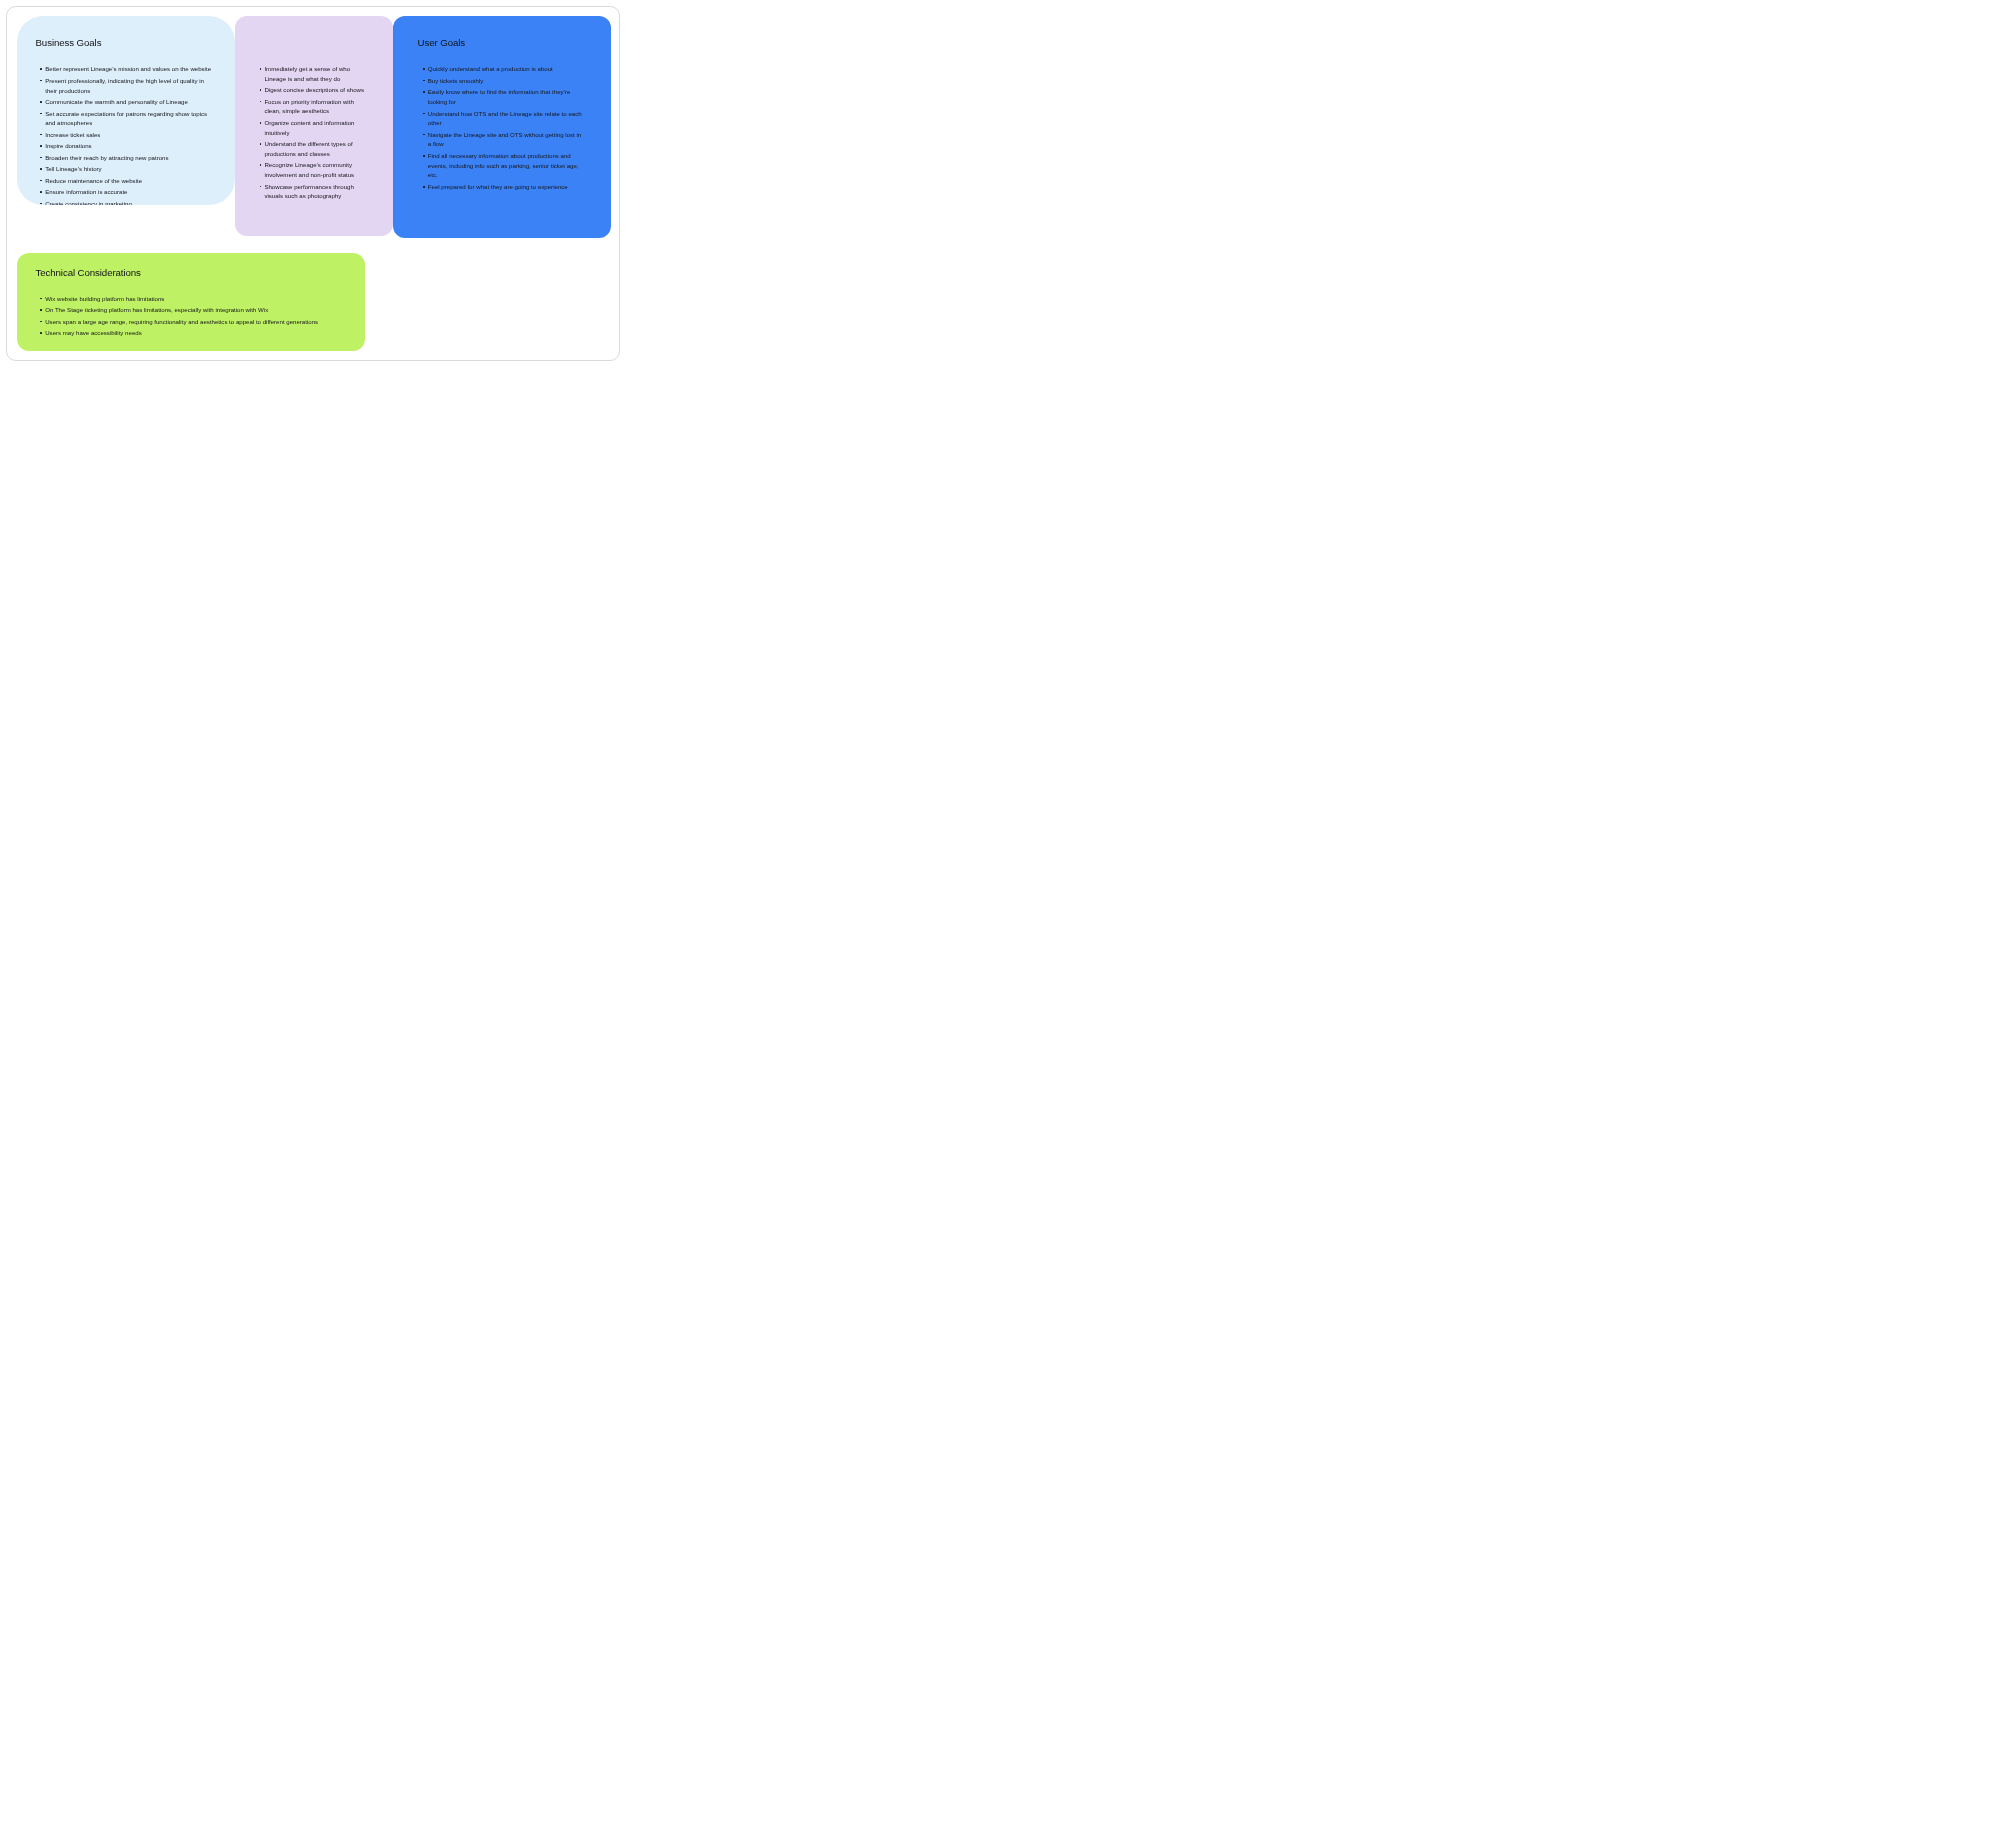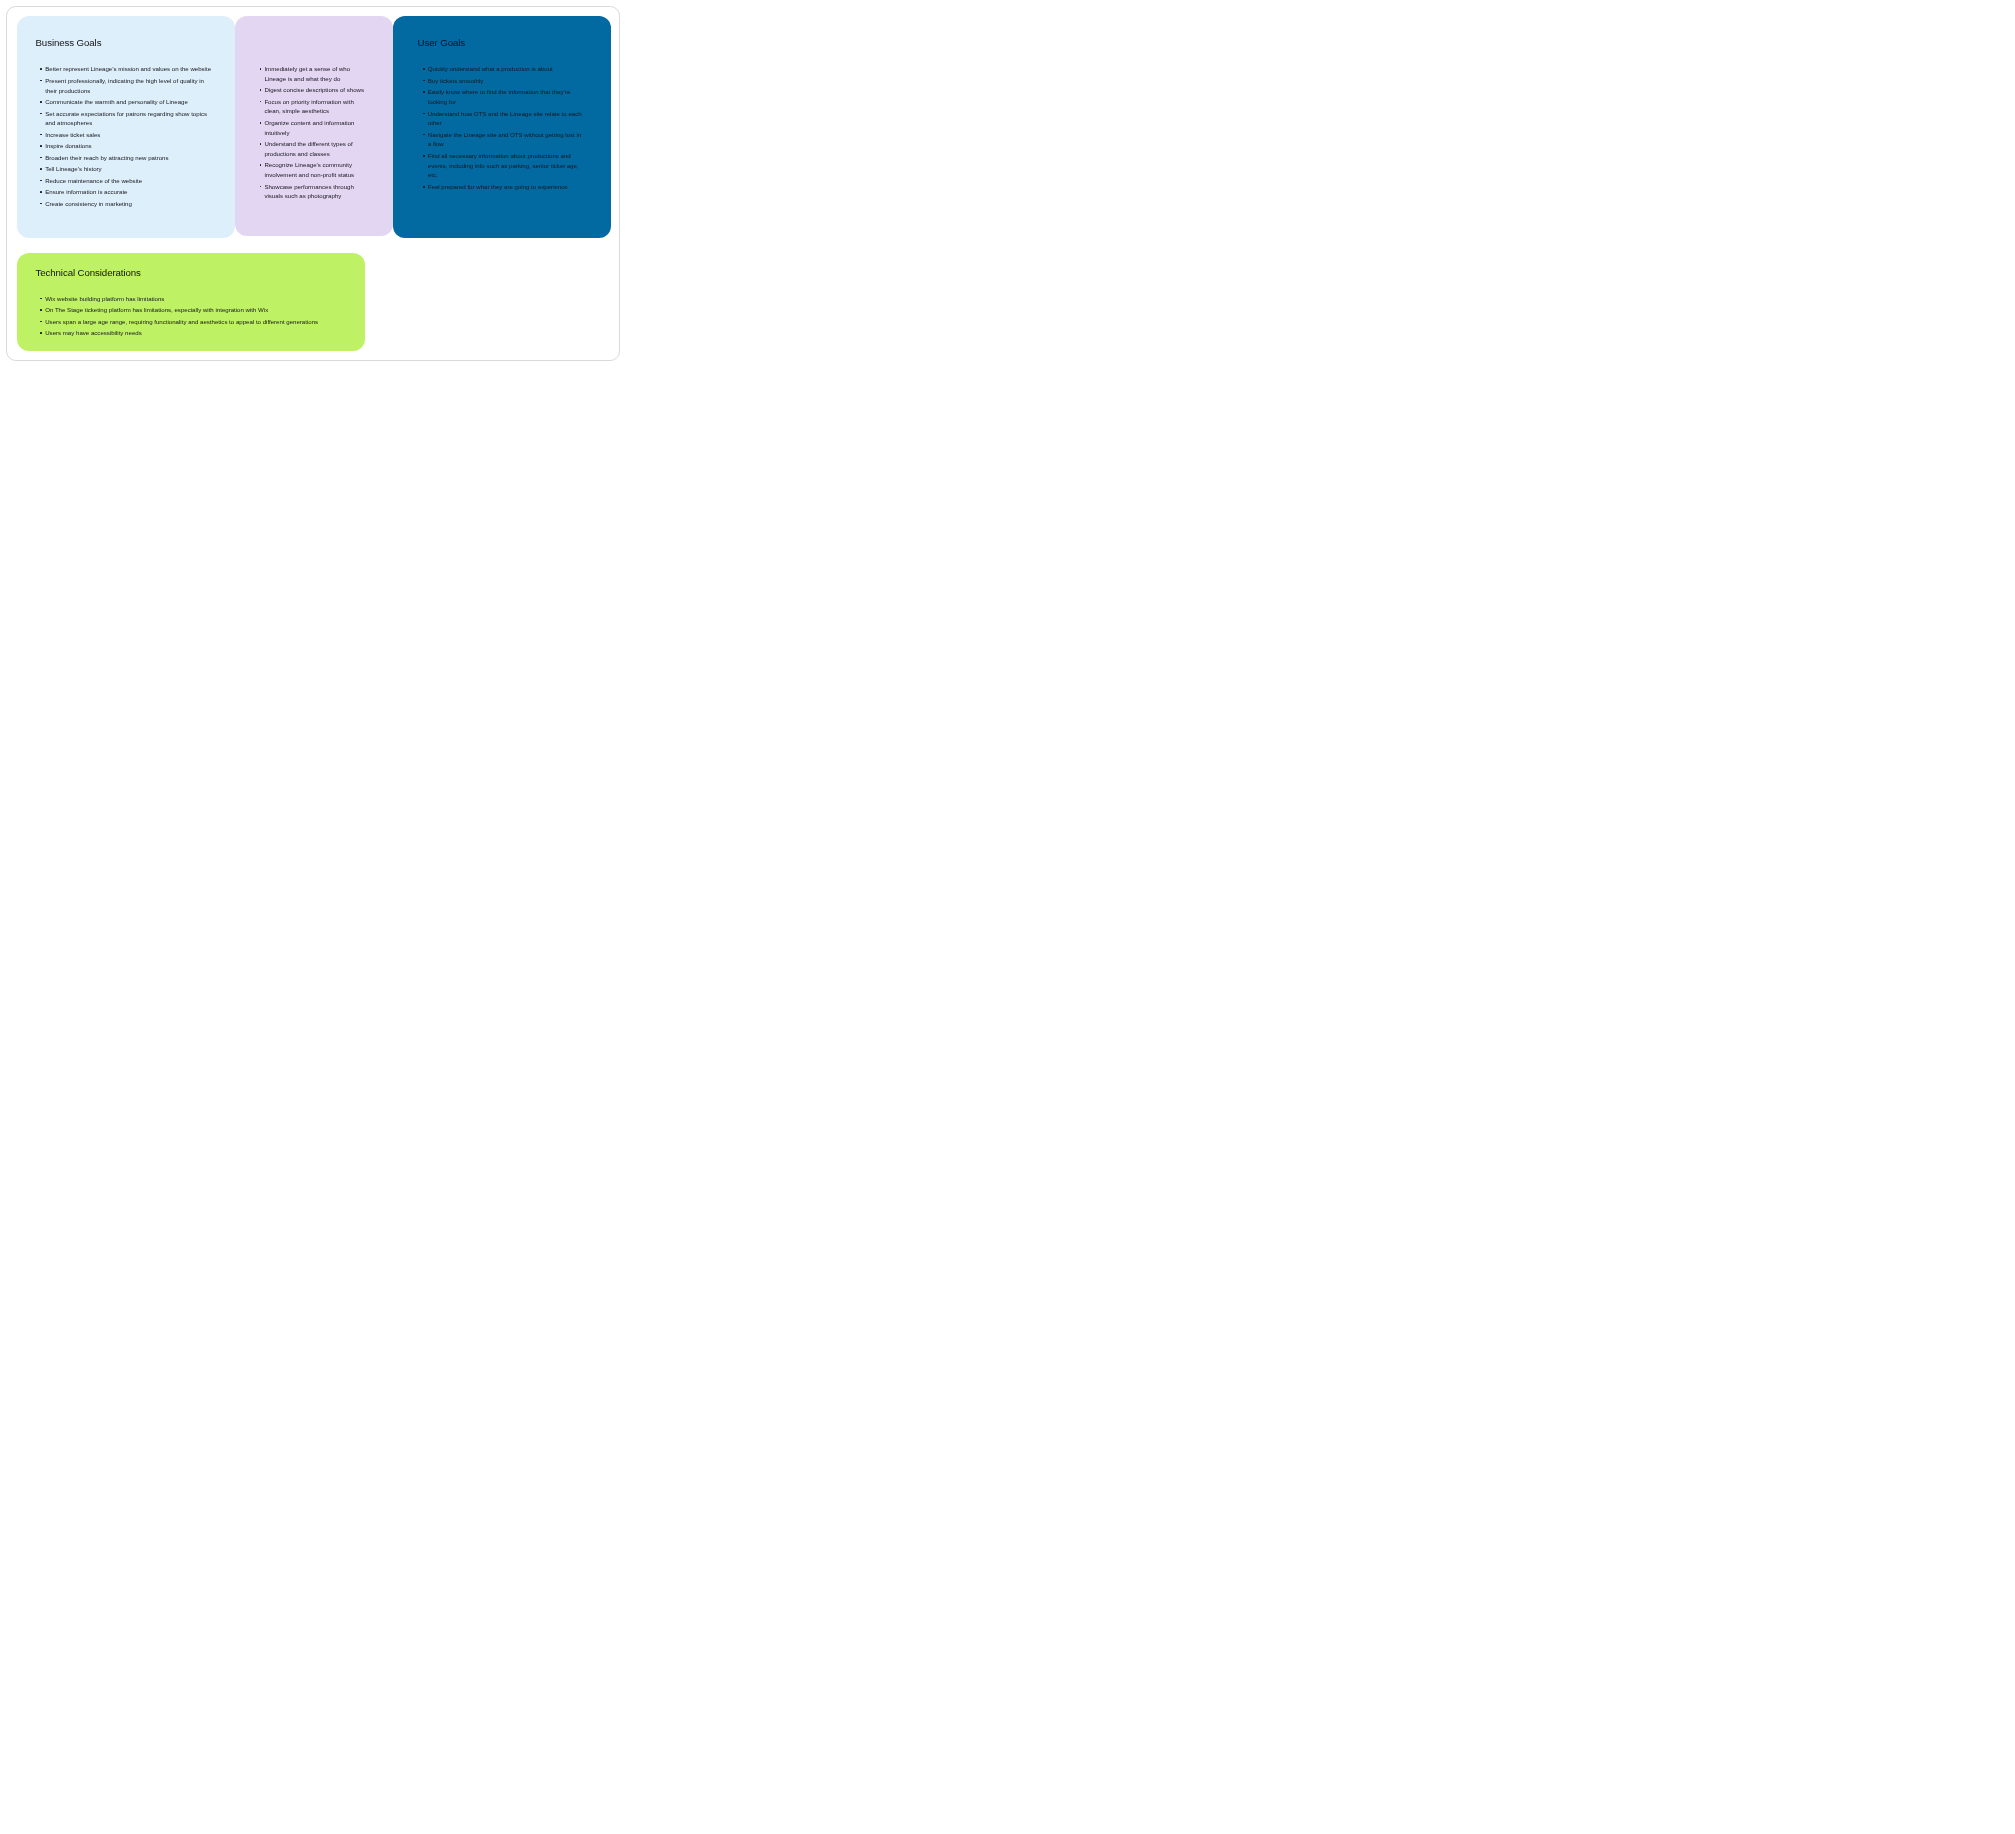--- a/index.html
+++ b/index.html
@@ -6,21 +6,21 @@
   body{
     width:627px;height:367px;position:relative;background:#ffffff;
     font-family:"Liberation Sans", sans-serif;color:#17171B;
     -webkit-font-smoothing:antialiased;
   }
   .frame{
     position:absolute;left:6.4px;top:6.4px;right:6.9px;bottom:6.4px;
     border:0.4px solid #D9D9D9;border-radius:9.7px;background:#ffffff;
   }
   .card{position:absolute;border-radius:12px;overflow:hidden;}
-  .card-business{left:17px;top:16px;width:218px;height:222px;}
+  .card-business{left:17px;top:16px;width:218px;height:189px;border-radius:26px;}
   .card-middle{left:235px;top:16px;width:158px;height:220px;}
   .card-user{left:393px;top:16px;width:218px;height:222px;}
   .card-tech{left:17px;top:253px;width:348px;height:98px;}
 
   .card-title{
     margin:0;font-size:9.7px;font-weight:500;line-height:13px;
     letter-spacing:-0.1px;color:#131317;
   }
   .card-business .card-title{margin:20px 0 0 18.5px;}
   .card-user .card-title{margin:20px 0 0 24.6px;}
@@ -69,21 +69,21 @@
       <li>Immediately get a sense of who Lineage is and what they do</li>
       <li>Digest concise descriptions of shows</li>
       <li>Focus on priority information with clean, simple aesthetics</li>
       <li>Organize content and information intuitively</li>
       <li>Understand the different types of productions and classes</li>
       <li>Recognize Lineage’s community involvement and non-profit status</li>
       <li>Showcase performances through visuals such as photography</li>
     </ul>
 </section>
 
-<section class="card card-user" style="background: #0369a1;">
+<section class="card card-user" style="background: #3b82f6;">
   <h2 class="card-title">User Goals</h2>
   <ul class="bullets">
       <li>Quickly understand what a production is about</li>
       <li>Buy tickets smoothly</li>
       <li>Easily know where to find the information that they’re looking for</li>
       <li>Understand how OTS and the Lineage site relate to each other</li>
       <li>Navigate the Lineage site and OTS without getting lost in a flow</li>
       <li>Find all necessary information about productions and events, including info such as parking, senior ticket age, etc.</li>
       <li>Feel prepared for what they are going to experience</li>
     </ul>

